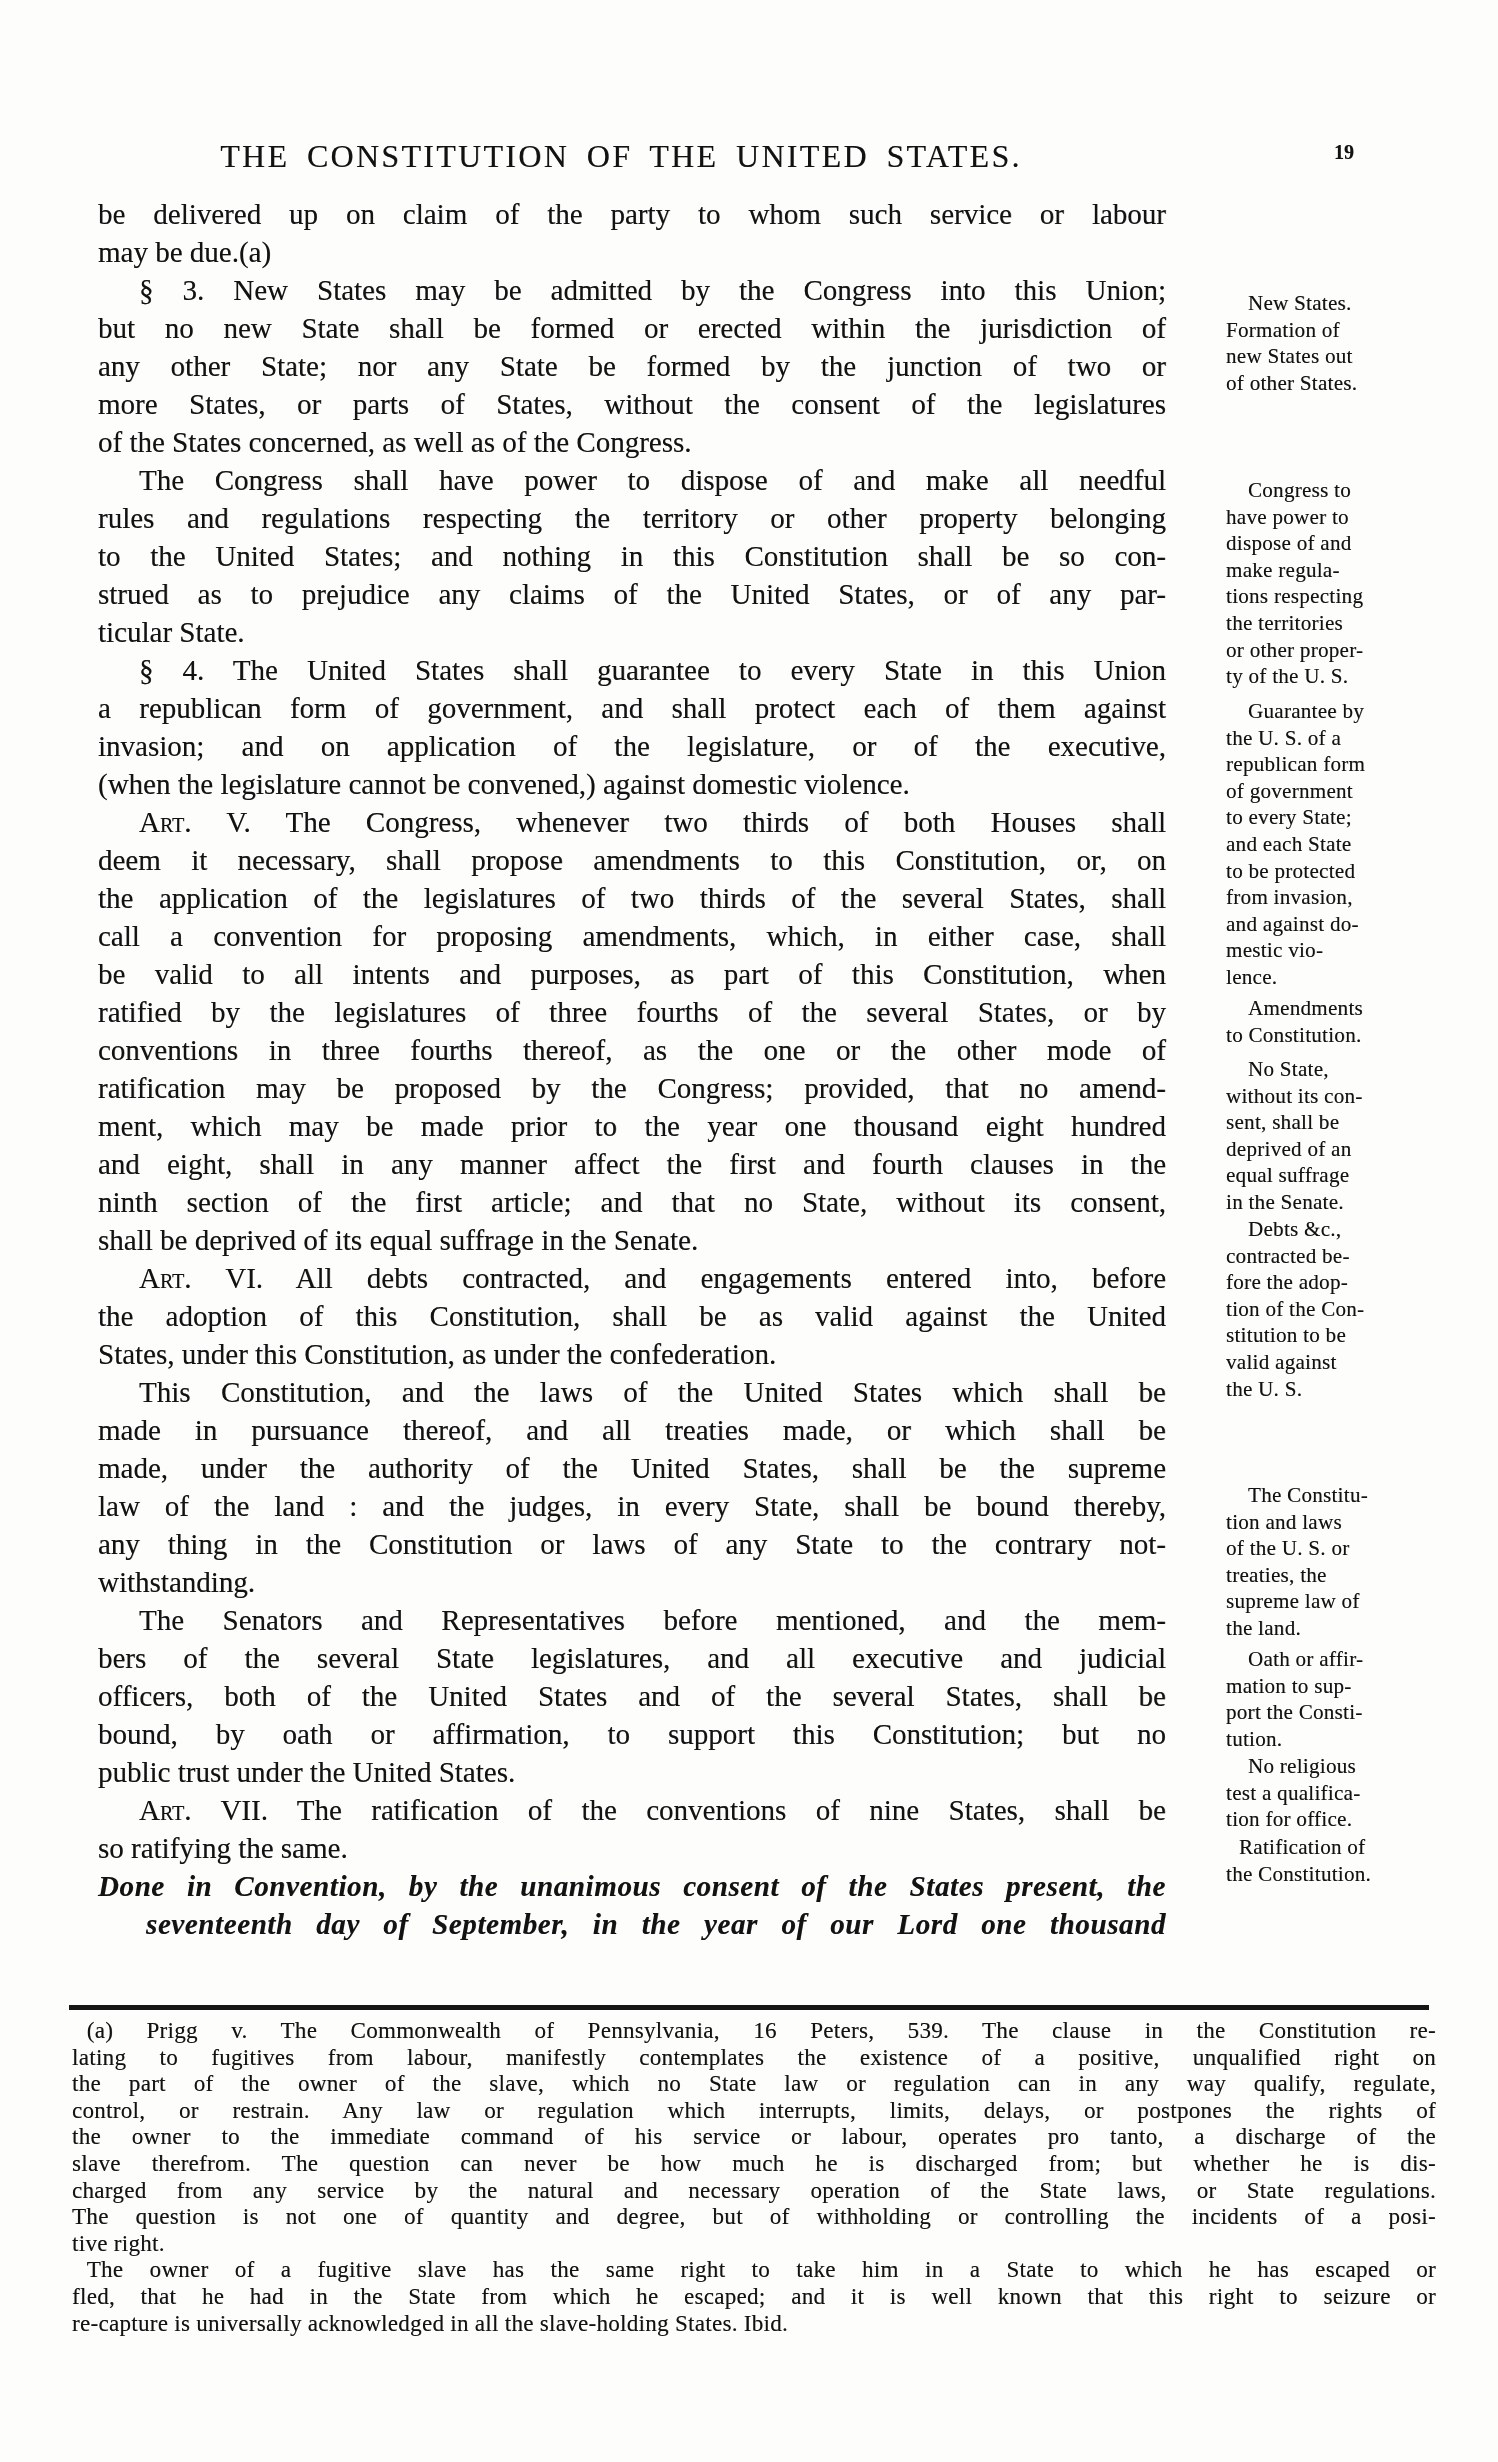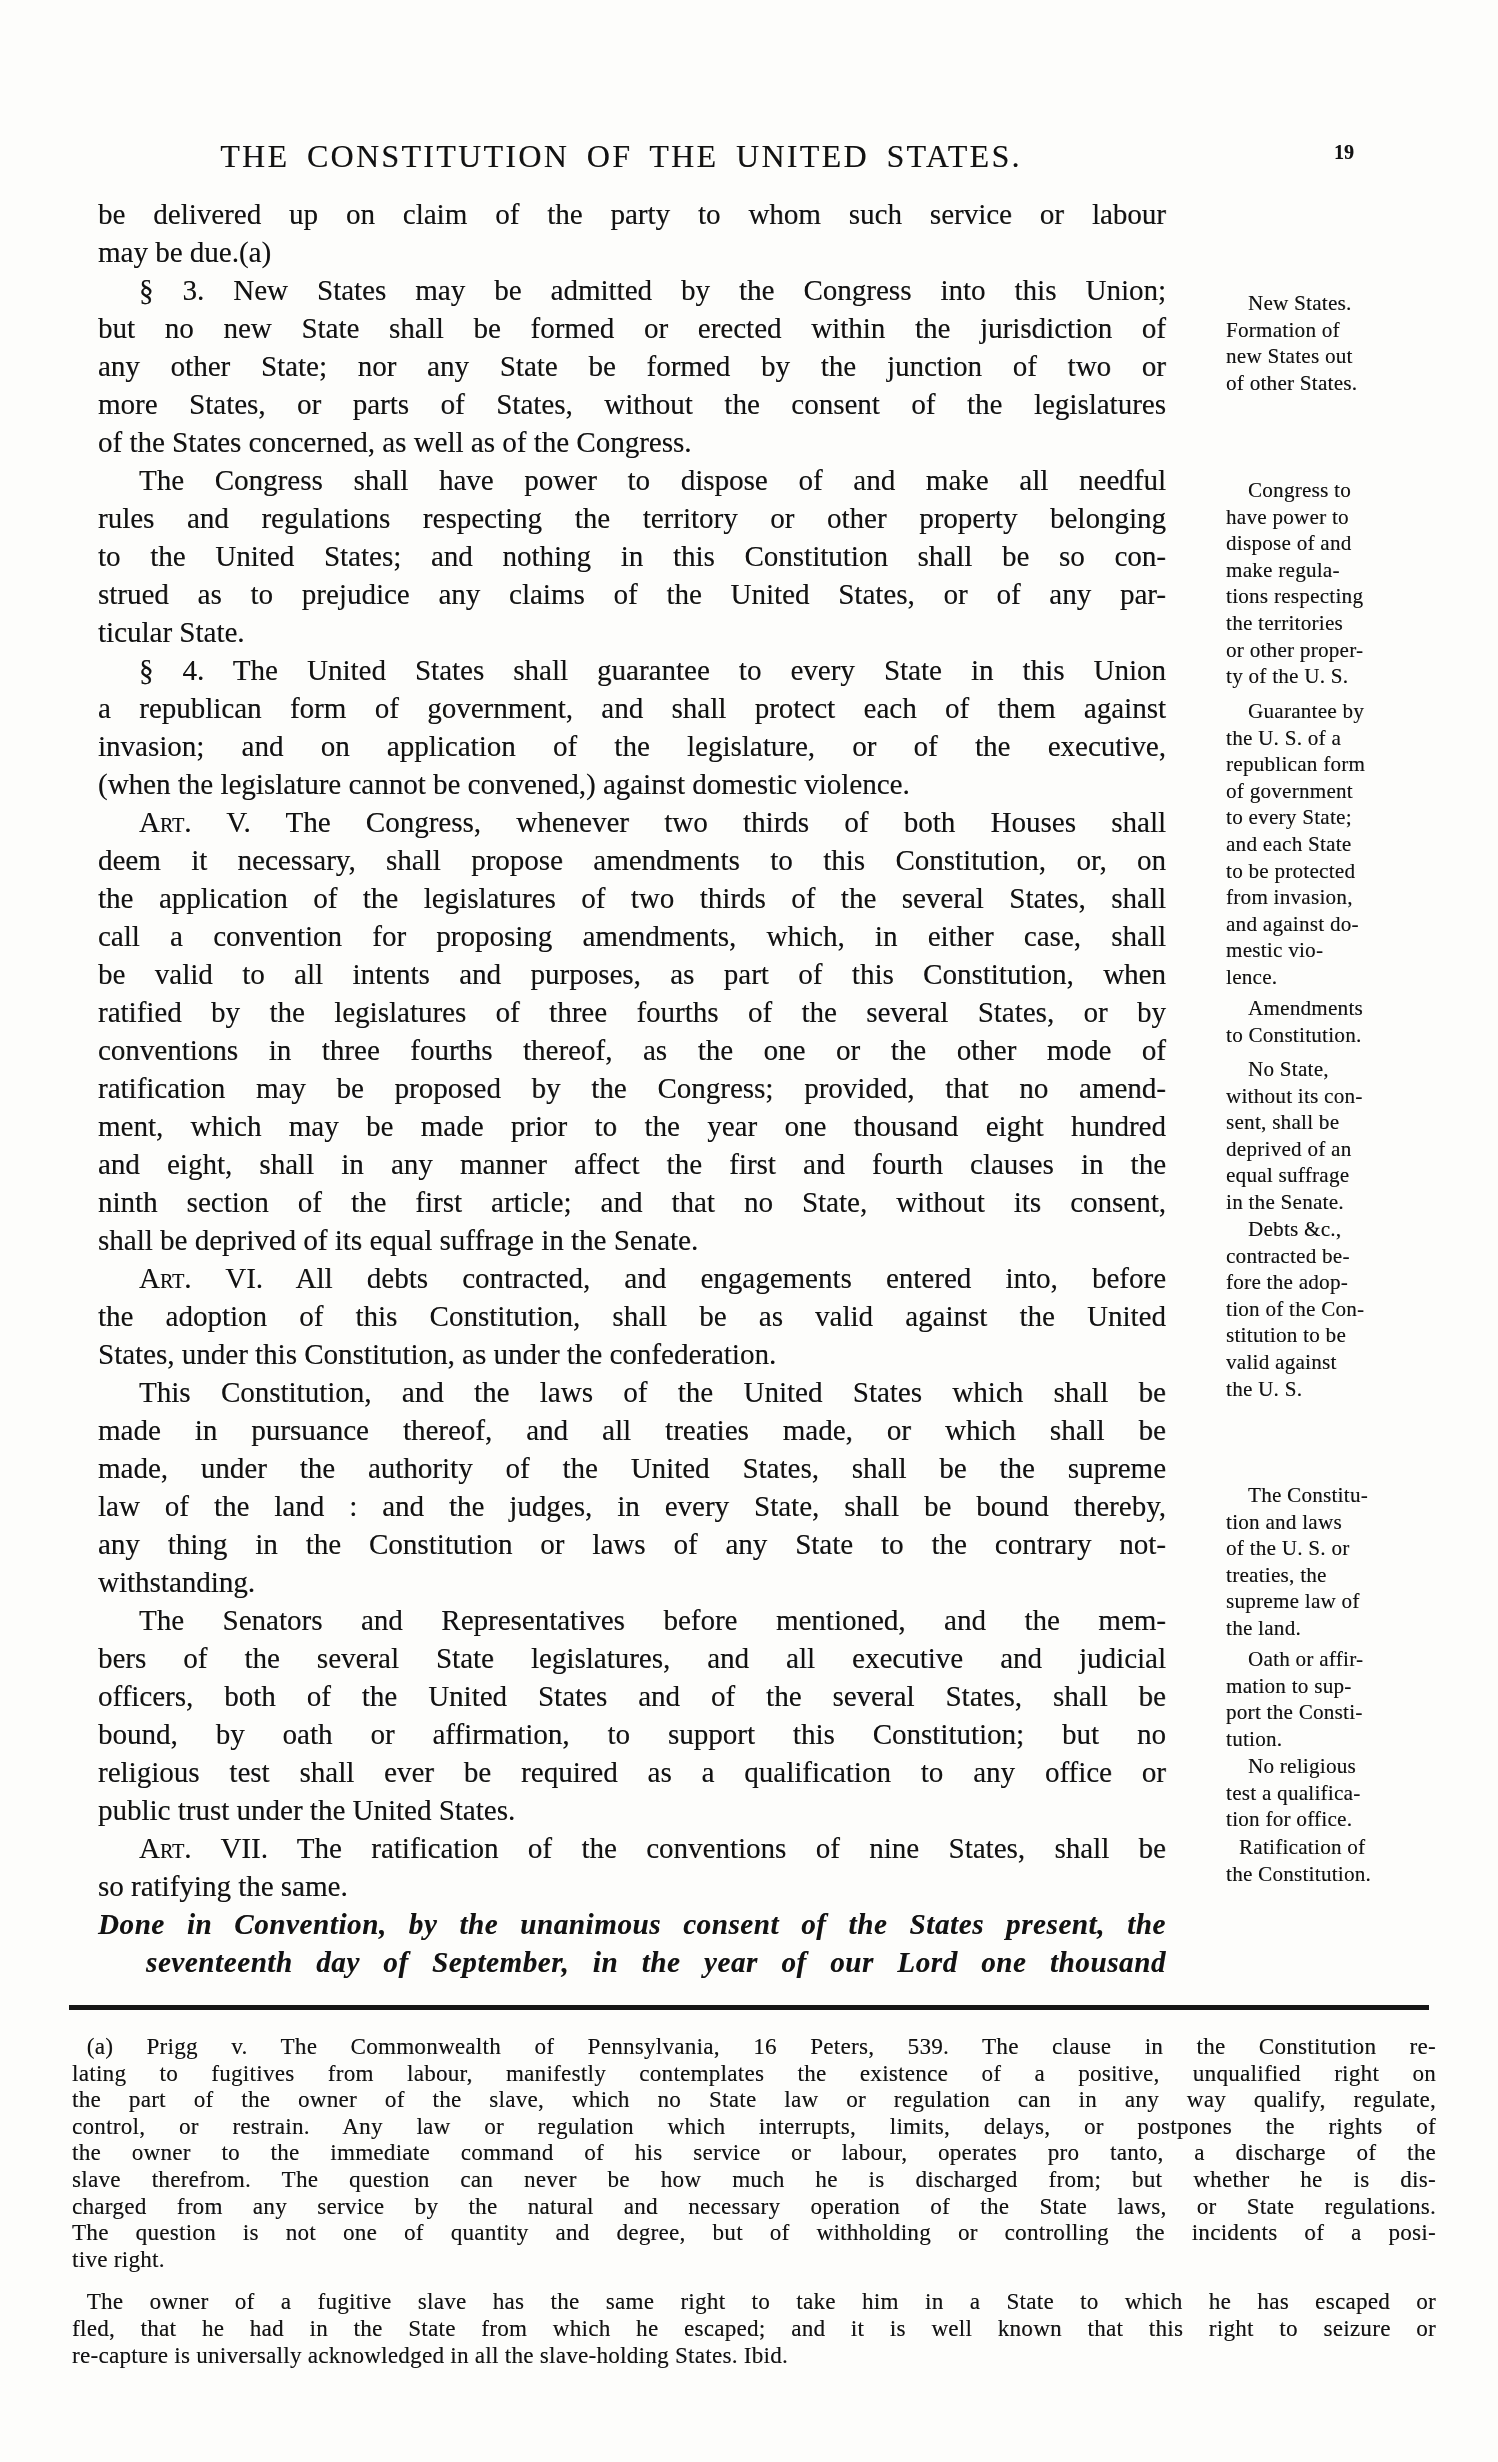--- a/index.html
+++ b/index.html
@@ -33,21 +33,21 @@
 
   
   .note { position:absolute; left:1178px; width:238px; font-size:21px; line-height:26.6px; letter-spacing:0.3px; }
   .note .line { text-align:left; text-align-last:left; white-space:nowrap;margin-left:48px; }
   .note .line:first-child { text-indent:22px; }
   .note.n10 .line:first-child { text-indent:13px; }
 
   
   .rule { position:absolute; left:69px; top:2005px; width:1360px; height:4.6px; background:#161616; }
   .footnote { position:absolute; left:72px; top:2018px; width:1364px; font-size:23px; line-height:26.6px; letter-spacing:0.3px; }
-  .fn .line:first-child { text-indent:14.7px;margin-top:16px; }
+  .fn .line:first-child { text-indent:14.7px; }
   .fn .line:last-child { text-align-last:left; }
 </style>
 </head>
 <body>
 
 <div class="page">
 
   <div class="title">THE CONSTITUTION OF THE UNITED STATES.</div>
   <div class="page-num">19</div>
 
@@ -116,21 +116,20 @@
           <div class="line">any thing in the Constitution or laws of any State to the contrary not-</div>
           <div class="line">withstanding.</div>
         </div>
     </div>
     <div class="para indent">
       <div class="para-lines">
           <div class="line">The Senators and Representatives before mentioned, and the mem-</div>
           <div class="line">bers of the several State legislatures, and all executive and judicial</div>
           <div class="line">officers, both of the United States and of the several States, shall be</div>
           <div class="line">bound, by oath or affirmation, to support this Constitution; but no</div>
-          <div class="line">religious test shall ever be required as a qualification to any office or</div>
           <div class="line">public trust under the United States.</div>
         </div>
     </div>
     <div class="para has-lead">
       <div class="line lead-line"><span class="sc">Art. VII.</span><span> The ratification of the conventions of nine States, shall be</span></div>
       <div class="para-lines">
           <div class="line">so ratifying the same.</div>
         </div>
     </div>
     <div class="done-lines">

